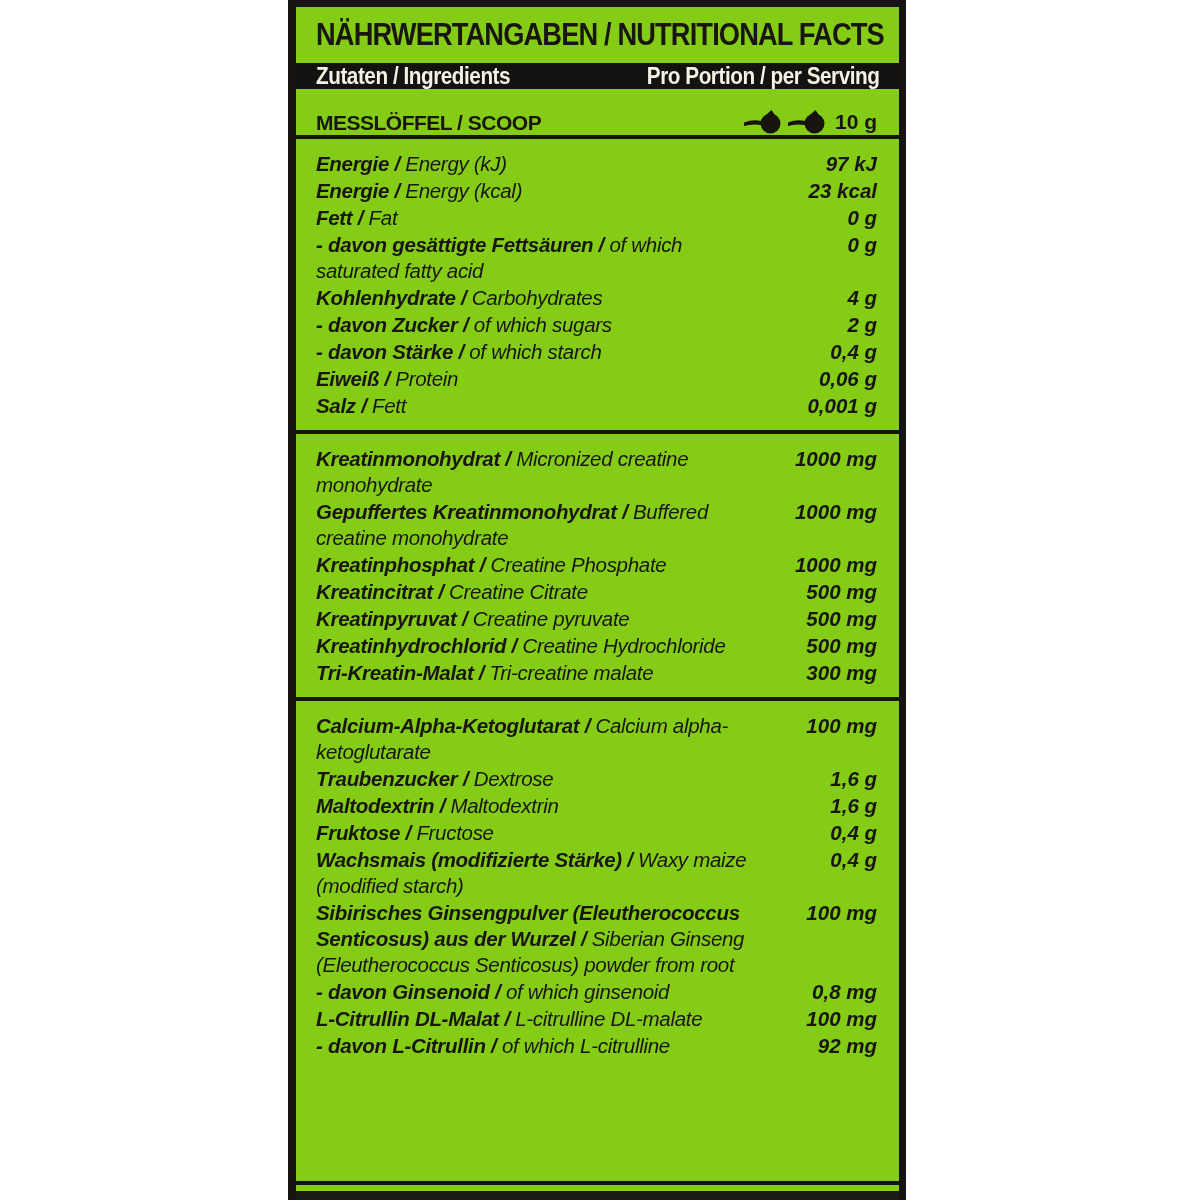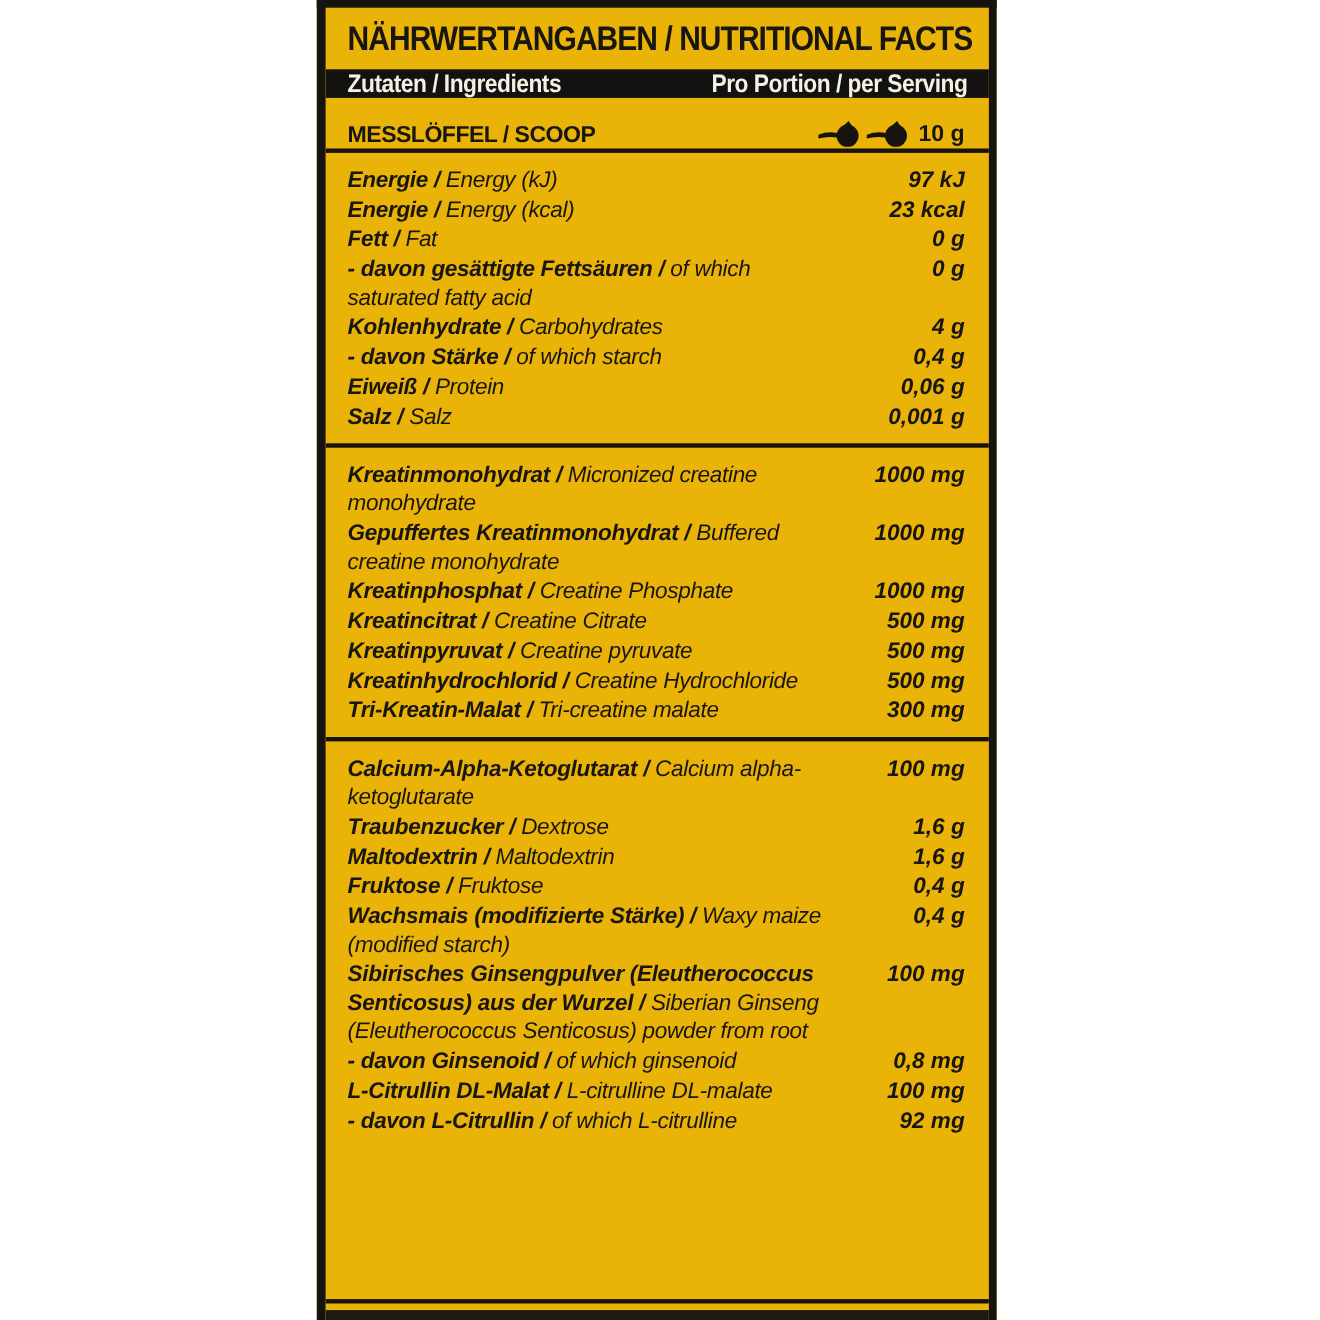--- a/index.html
+++ b/index.html
@@ -7,21 +7,21 @@
     width: 1200px; height: 1200px;
     background: #ffffff;
     font-family: "Liberation Sans", sans-serif;
     color: #191611;
   }
   .label {
     position: absolute;
     left: 288px; top: 0;
     width: 618px; height: 1200px;
     box-sizing: border-box;
-    background: #eab308;
+    background: #84cc16;
     border-left: 8px solid #17140f;
     border-right: 7px solid #17140f;
     border-top: 7px solid #17140f;
     display: flex;
     flex-direction: column;
     overflow: hidden;
   }
   .title-block {
     height: 56px;
     display: flex;
@@ -172,29 +172,33 @@
     </div>
     <div class="row">
       <span class="name"><span class="de">- davon gesättigte Fettsäuren /</span> <span class="en">of which saturated fatty acid</span></span>
       <span class="val">0 g</span>
     </div>
     <div class="row">
       <span class="name"><span class="de">Kohlenhydrate /</span> <span class="en">Carbohydrates</span></span>
       <span class="val">4 g</span>
     </div>
     <div class="row">
+      <span class="name"><span class="de">- davon Zucker /</span> <span class="en">of which sugars</span></span>
+      <span class="val">2 g</span>
+    </div>
+    <div class="row">
       <span class="name"><span class="de">- davon Stärke /</span> <span class="en">of which starch</span></span>
       <span class="val">0,4 g</span>
     </div>
     <div class="row">
       <span class="name"><span class="de">Eiweiß /</span> <span class="en">Protein</span></span>
       <span class="val">0,06 g</span>
     </div>
     <div class="row">
-      <span class="name"><span class="de">Salz /</span> <span class="en">Salz</span></span>
+      <span class="name"><span class="de">Salz /</span> <span class="en">Fett</span></span>
       <span class="val">0,001 g</span>
     </div>
   </div>
 
   <div class="divider"></div>
 
   <div class="section">
     <div class="row">
       <span class="name"><span class="de">Kreatinmonohydrat /</span> <span class="en">Micronized creatine monohydrate</span></span>
       <span class="val">1000 mg</span>
@@ -234,21 +238,21 @@
     </div>
     <div class="row">
       <span class="name"><span class="de">Traubenzucker /</span> <span class="en">Dextrose</span></span>
       <span class="val">1,6 g</span>
     </div>
     <div class="row">
       <span class="name"><span class="de">Maltodextrin /</span> <span class="en">Maltodextrin</span></span>
       <span class="val">1,6 g</span>
     </div>
     <div class="row">
-      <span class="name"><span class="de">Fruktose /</span> <span class="en">Fruktose</span></span>
+      <span class="name"><span class="de">Fruktose /</span> <span class="en">Fructose</span></span>
       <span class="val">0,4 g</span>
     </div>
     <div class="row">
       <span class="name"><span class="de">Wachsmais (modifizierte Stärke) /</span> <span class="en">Waxy maize (modified starch)</span></span>
       <span class="val">0,4 g</span>
     </div>
     <div class="row">
       <span class="name"><span class="de">Sibirisches Ginsengpulver (Eleutherococcus Senticosus) aus der Wurzel /</span> <span class="en">Siberian Ginseng (Eleutherococcus Senticosus) powder from root</span></span>
       <span class="val">100 mg</span>
     </div>

